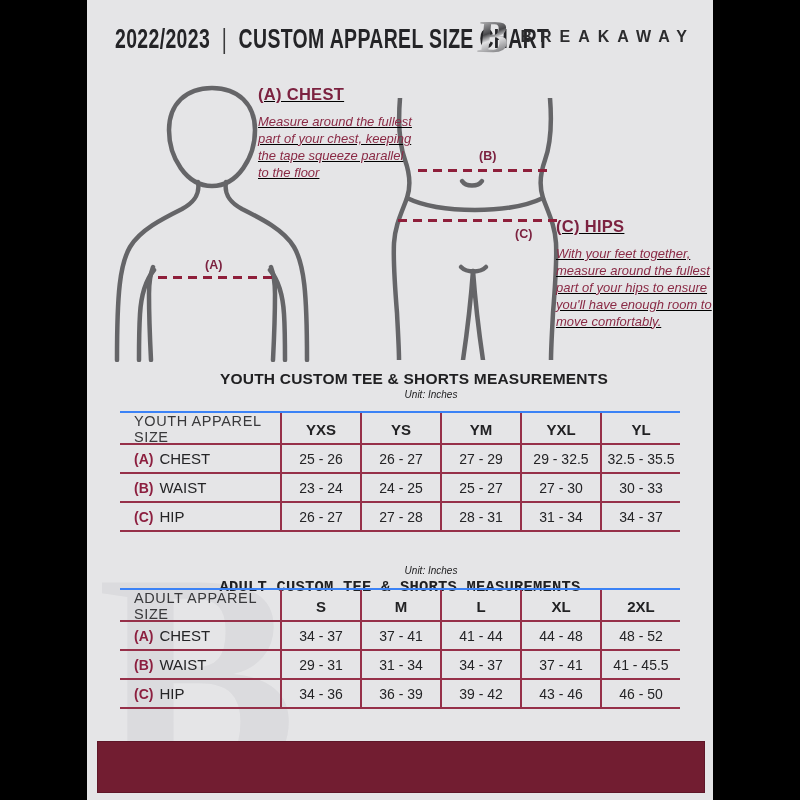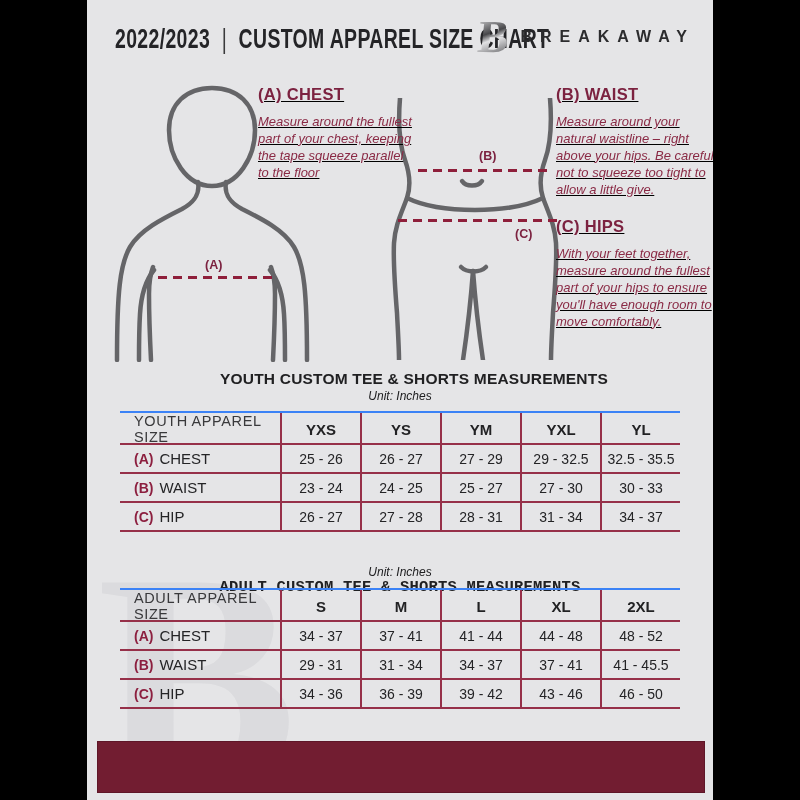--- a/index.html
+++ b/index.html
@@ -41,21 +41,21 @@
   .guide h3{margin:0 0 10px 0;font-size:16.5px;font-weight:700;color:#7c2240;letter-spacing:0.3px;}
   .guide p{margin:0;font-size:13px;font-style:italic;line-height:1.3;color:#8a2a45;}
   .guide-chest{left:171px;top:85px;width:155px;}
   .guide-waist{left:469px;top:85px;width:160px;}
   .guide-hips{left:469px;top:217px;width:167px;}
 
   
   .tbl-title{position:absolute;left:0;width:100%;text-align:center;font-weight:700;
              font-size:15.5px;color:#202022;letter-spacing:0.2px;}
   .tbl-unit{position:absolute;left:0;width:100%;text-align:center;font-style:italic;
-            font-size:12px;color:#202022;}
+            font-size:10px;color:#202022;padding-left:31px;}
   .size-table{position:absolute;left:33px;width:560px;border-top:2px solid #3b82f6;font-size:14px;}
   .row{display:grid;grid-template-columns:160px repeat(5,1fr);border-bottom:2px solid #963049;}
   .row.head{height:30px;}
   .row.data{height:27px;}
   .cell{display:flex;align-items:center;justify-content:center;height:100%;color:#242426;}
   .cell + .cell{border-left:2px solid #963049;}
   .cell.lab{justify-content:flex-start;padding-left:14px;}
   .lab-head{font-size:14.5px;letter-spacing:0.6px;color:#39393b;}
   .size-head{font-weight:700;font-size:15px;color:#222224;}
   .row-key{color:#8c1f3f;font-weight:700;margin-right:6px;}
@@ -110,24 +110,20 @@
   <div class="dash dash-b"></div>
   <div class="dash dash-c"></div>
   <span class="marker marker-a">(A)</span>
   <span class="marker marker-b">(B)</span>
   <span class="marker marker-c">(C)</span>
 
   <div class="guide guide-chest">
     <h3>(A) CHEST</h3>
     <p>Measure around the fullest part of your chest, keeping the tape squeeze parallel to the floor</p>
   </div>
-  <div class="guide guide-waist">
-    <h3>(B) WAIST</h3>
-    <p>Measure around your natural waistline – right above your hips. Be careful not to squeeze too tight to allow a little give.</p>
-  </div>
   <div class="guide guide-hips">
     <h3>(C) HIPS</h3>
     <p>With your feet together, measure around the fullest part of your hips to ensure you'll have enough room to move comfortably.</p>
   </div>
 
   <div class="tbl-title yt-title">YOUTH CUSTOM TEE &amp; SHORTS MEASUREMENTS</div>
   <div class="tbl-unit yt-unit">Unit: Inches</div>
   <div class="size-table yt-table">
     <div class="row head">
       <div class="cell lab lab-head">YOUTH APPAREL SIZE</div>

